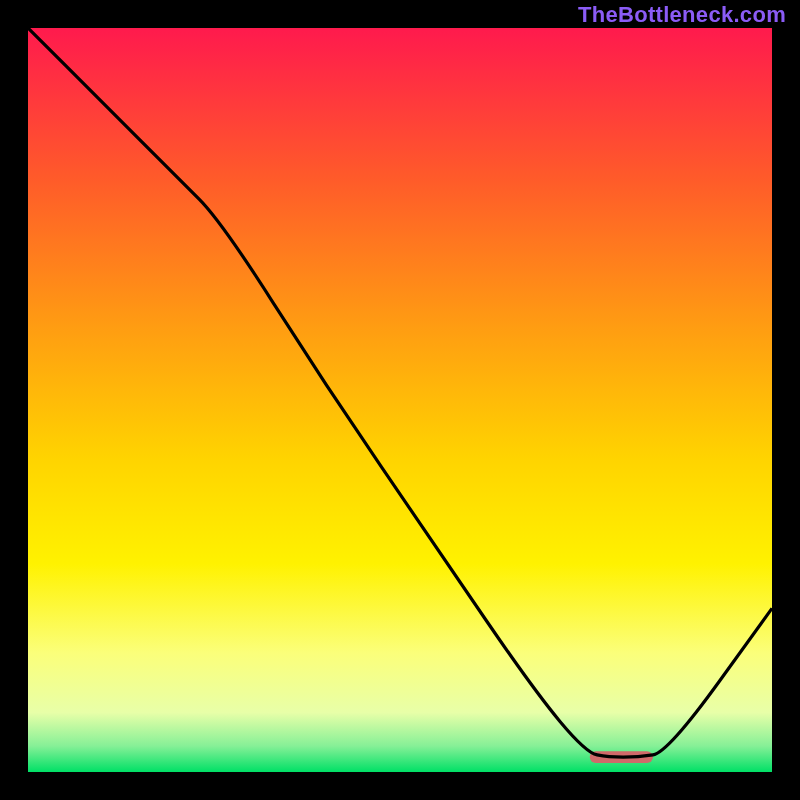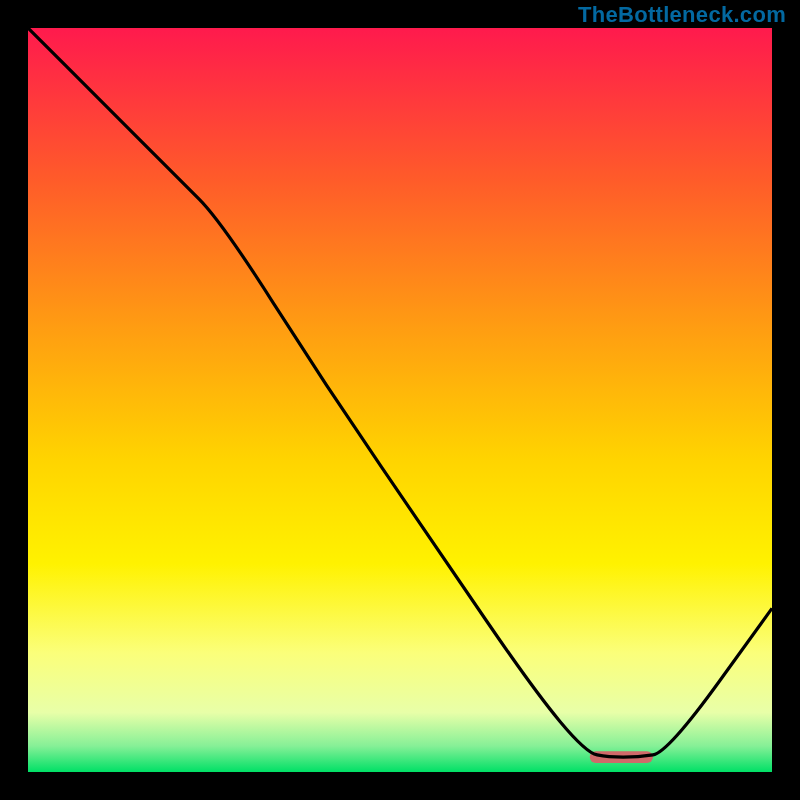--- a/index.html
+++ b/index.html
@@ -14,21 +14,21 @@
   .outer {
     position: relative;
     width: 800px;
     height: 800px;
     background: #000;
   }
   .watermark {
     position: absolute;
     top: 2px;
     right: 14px;
-    color: #0369a1;
+    color: #8b5cf6;
     font-size: 22px;
     font-weight: 600;
     letter-spacing: 0.3px;
     z-index: 5;
   }
   .plot-wrap {
     position: absolute;
     left: 28px;
     top: 28px;
     width: 744px;

